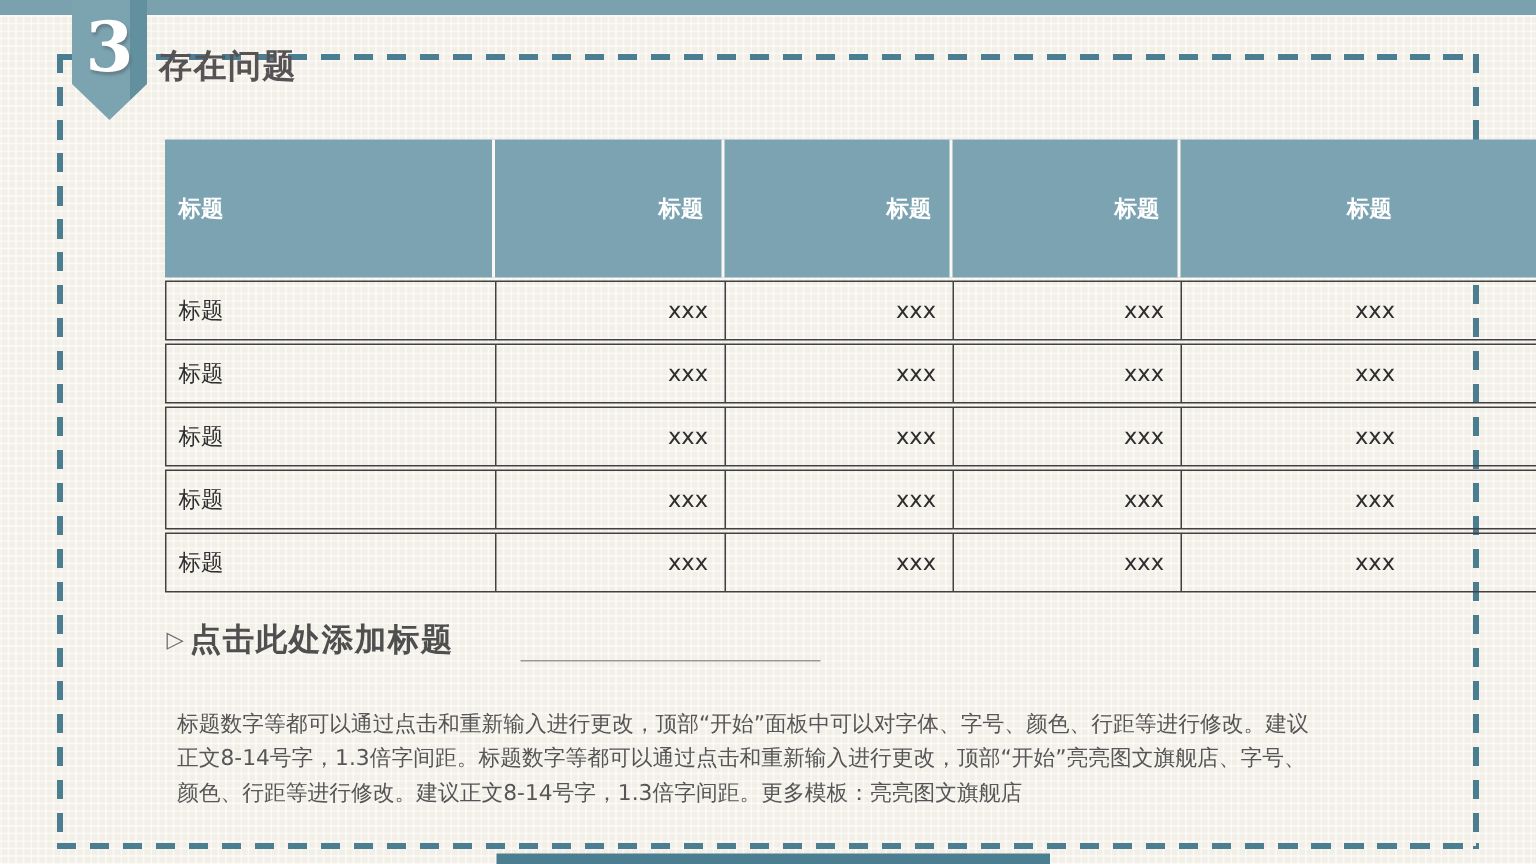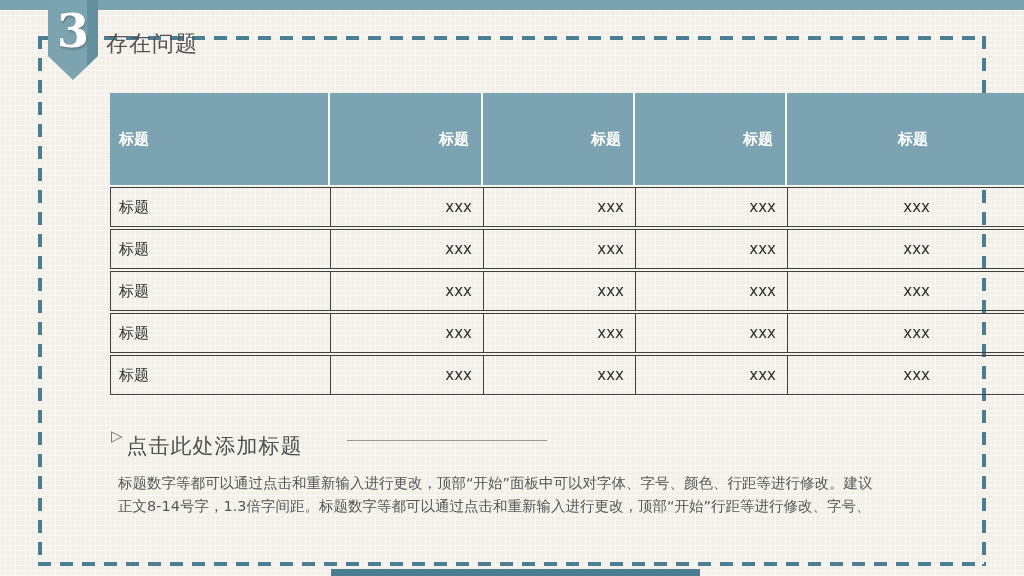--- a/index.html
+++ b/index.html
@@ -37,21 +37,21 @@
     display:flex; justify-content:center;
   }
   .ribbon-number {
     color:#ffffff; font-family:"DejaVu Serif","Liberation Serif",serif;
     font-weight:bold; font-size:46px; line-height:62px;
     text-shadow:1px 2px 2px rgba(60,60,60,.35);
   }
 
   .slide-title {
     position:absolute; left:106px; top:29px;
-    font-size:22px; font-weight:normal; color:#575254; letter-spacing:1px;
+    font-size:22px; font-weight:bold; color:#575254; letter-spacing:1px;
   }
 
   
   .table { position:absolute; left:110px; top:93px; width:968px; }
   .thead {
     display:grid; grid-template-columns:220px 153px 152px 152px 153px;
     background:#7ba3b1; height:92px;
   }
   .th {
     color:#ffffff; font-size:15px; font-weight:bold;
@@ -72,21 +72,21 @@
   }
   .td:first-child { justify-content:flex-start; padding-left:8px; }
   .td:last-child { border-right:none; }
 
   
   .section-heading {
     position:absolute; left:111px; top:412px;
     display:flex; align-items:center; gap:4px;
   }
   .marker { font-size:15px; color:#6b6b6b; }
-  .heading-text { font-size:21px; font-weight:normal; color:#4f4f4f; letter-spacing:1px;margin-top:20px; }
+  .heading-text { font-size:21px; font-weight:bold; color:#4f4f4f; letter-spacing:1px; }
   .heading-line { position:absolute; left:347px; top:440px; width:200px; height:1px; background:#9b9893; }
 
   .body-text { position:absolute; left:118px; top:452px; width:770px;margin-top:20px; }
   .body-line { font-size:14.5px; color:#565656; line-height:23px; white-space:nowrap; }
 
   .footer-bar { position:absolute; left:331px; top:569px; width:369px; height:7px; background:#4c7e91; }
 </style>
 </head>
 <body>
 
@@ -152,18 +152,19 @@
   </div>
 
   <div class="section-heading">
     <span class="marker">▷</span>
     <span class="heading-text">点击此处添加标题</span>
   </div>
   <div class="heading-line"></div>
 
   <div class="body-text">
     <div class="body-line">标题数字等都可以通过点击和重新输入进行更改，顶部“开始”面板中可以对字体、字号、颜色、行距等进行修改。建议</div>
-    <div class="body-line">正文8-14号字，1.3倍字间距。标题数字等都可以通过点击和重新输入进行更改，顶部“开始”行距等进行修改、字号、</div>
+    <div class="body-line">正文8-14号字，1.3倍字间距。标题数字等都可以通过点击和重新输入进行更改，顶部“开始”亮亮图文旗舰店、字号、</div>
+    <div class="body-line">颜色、行距等进行修改。建议正文8-14号字，1.3倍字间距。更多模板：亮亮图文旗舰店</div>
   </div>
 
   <div class="footer-bar"></div>
 
 </div>
 
 </body></html>

